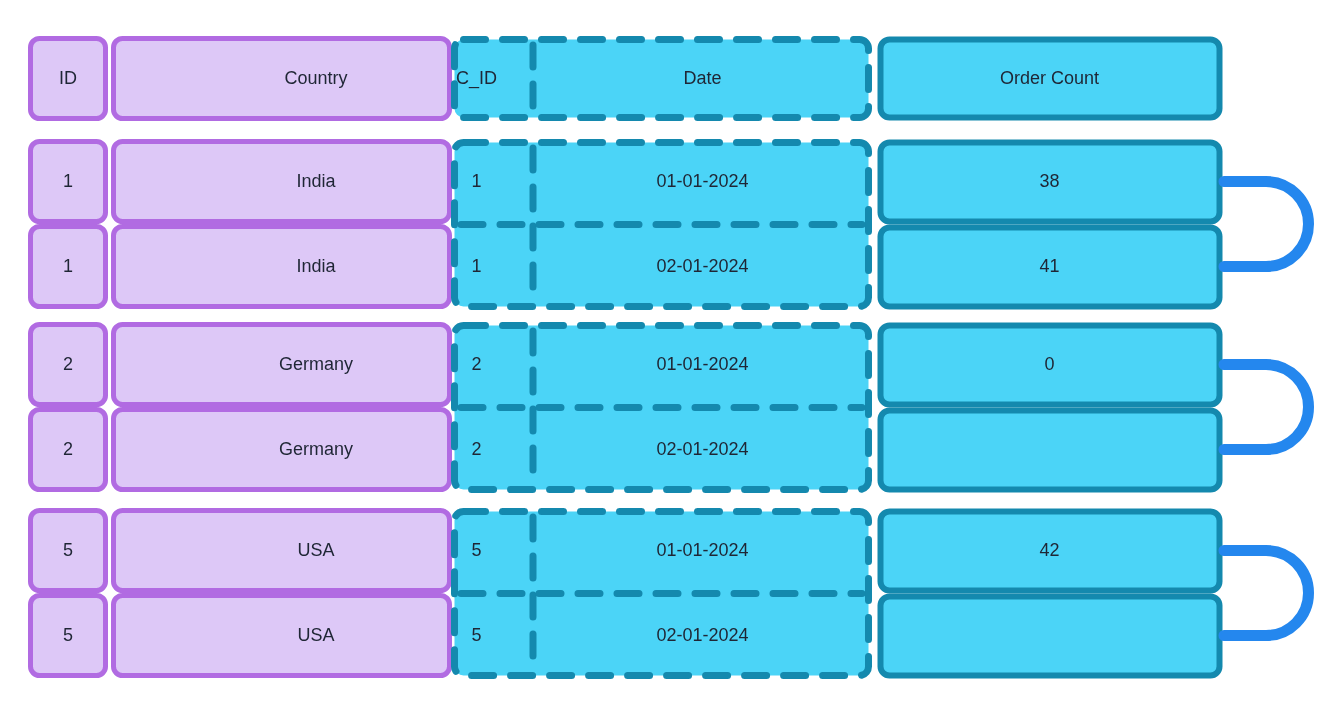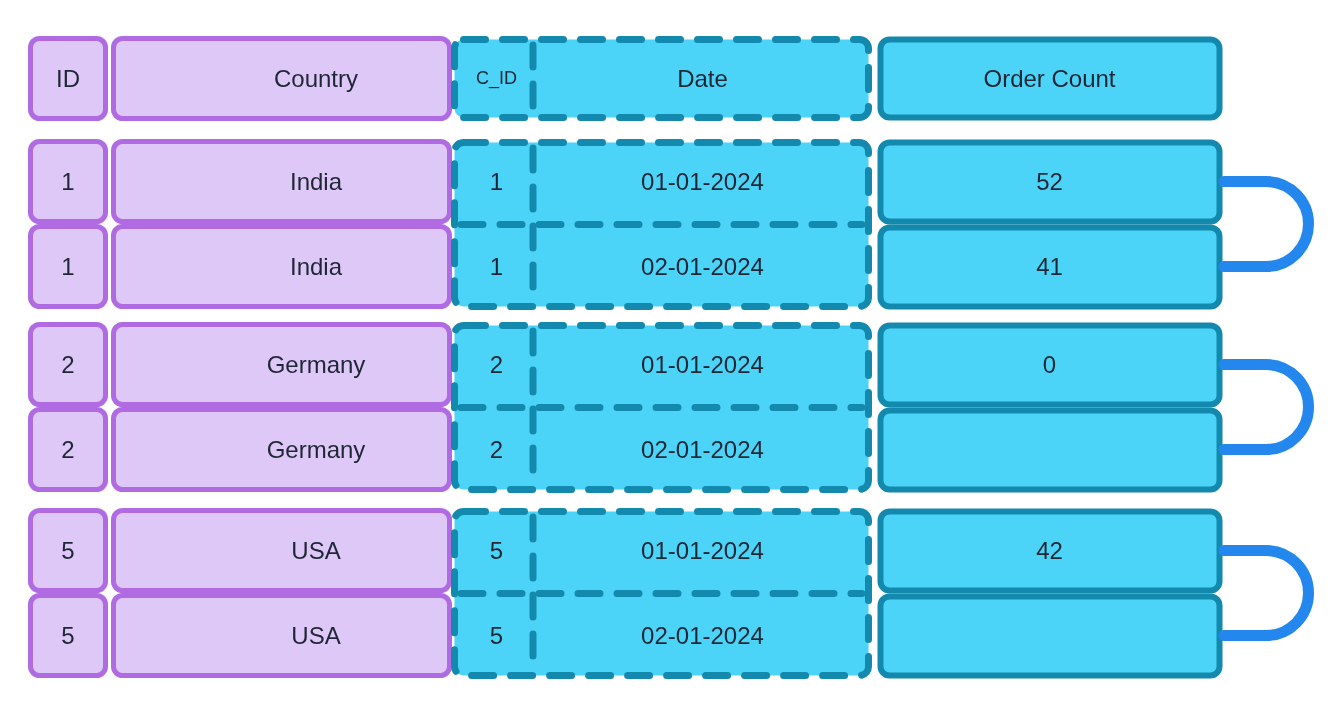--- a/index.html
+++ b/index.html
@@ -16,26 +16,26 @@
     font-family:"Liberation Sans",sans-serif;color:var(--text-color);
   }
   .canvas svg{position:absolute;left:0;top:0;}
   .pcell{fill:var(--purple-fill);stroke:var(--purple-border);stroke-width:5;}
   .ccell{fill:var(--cyan-fill);stroke:var(--teal-border);stroke-width:7;stroke-dasharray:22 17;stroke-linecap:round;}
   .cdiv{fill:none;stroke:var(--teal-border);stroke-width:7;stroke-dasharray:22 17;stroke-linecap:round;}
   .ocell{fill:var(--cyan-fill);stroke:var(--teal-border);stroke-width:6;}
   .conn{fill:none;stroke:var(--connector-blue);stroke-width:11;stroke-linecap:round;}
   .txt{
     position:absolute;height:85px;display:flex;align-items:center;justify-content:center;
-    font-size:24px;font-weight:400;color:var(--text-color);pointer-events:none;white-space:nowrap;
+    font-size:18px;font-weight:400;color:var(--text-color);pointer-events:none;white-space:nowrap;
   }
   .small{font-size:18px;}
   .c1{left:28px;width:80px;}
   .c2{left:111px;width:338px;padding-left:36px;}
-  .c3{left:456px;width:81px;}
+  .c3{left:436px;width:81px;}
   .c4{left:533px;width:339px;}
   .c5{left:877px;width:345px;}
   .rh{top:36px;}
   .r0{top:139px;}
   .r1{top:224px;}
   .r2{top:322px;}
   .r3{top:407px;}
   .r4{top:508px;}
   .r5{top:593px;}
 </style>
@@ -98,21 +98,21 @@
   <div class="txt rh c1">ID</div>
   <div class="txt rh c2">Country</div>
   <div class="txt rh c3 small">C_ID</div>
   <div class="txt rh c4">Date</div>
   <div class="txt rh c5">Order Count</div>
 
   <div class="txt r0 c1">1</div>
   <div class="txt r0 c2">India</div>
   <div class="txt r0 c3">1</div>
   <div class="txt r0 c4">01-01-2024</div>
-  <div class="txt r0 c5">52</div>
+  <div class="txt r0 c5">38</div>
 
   <div class="txt r1 c1">1</div>
   <div class="txt r1 c2">India</div>
   <div class="txt r1 c3">1</div>
   <div class="txt r1 c4">02-01-2024</div>
   <div class="txt r1 c5">41</div>
 
   <div class="txt r2 c1">2</div>
   <div class="txt r2 c2">Germany</div>
   <div class="txt r2 c3">2</div>

